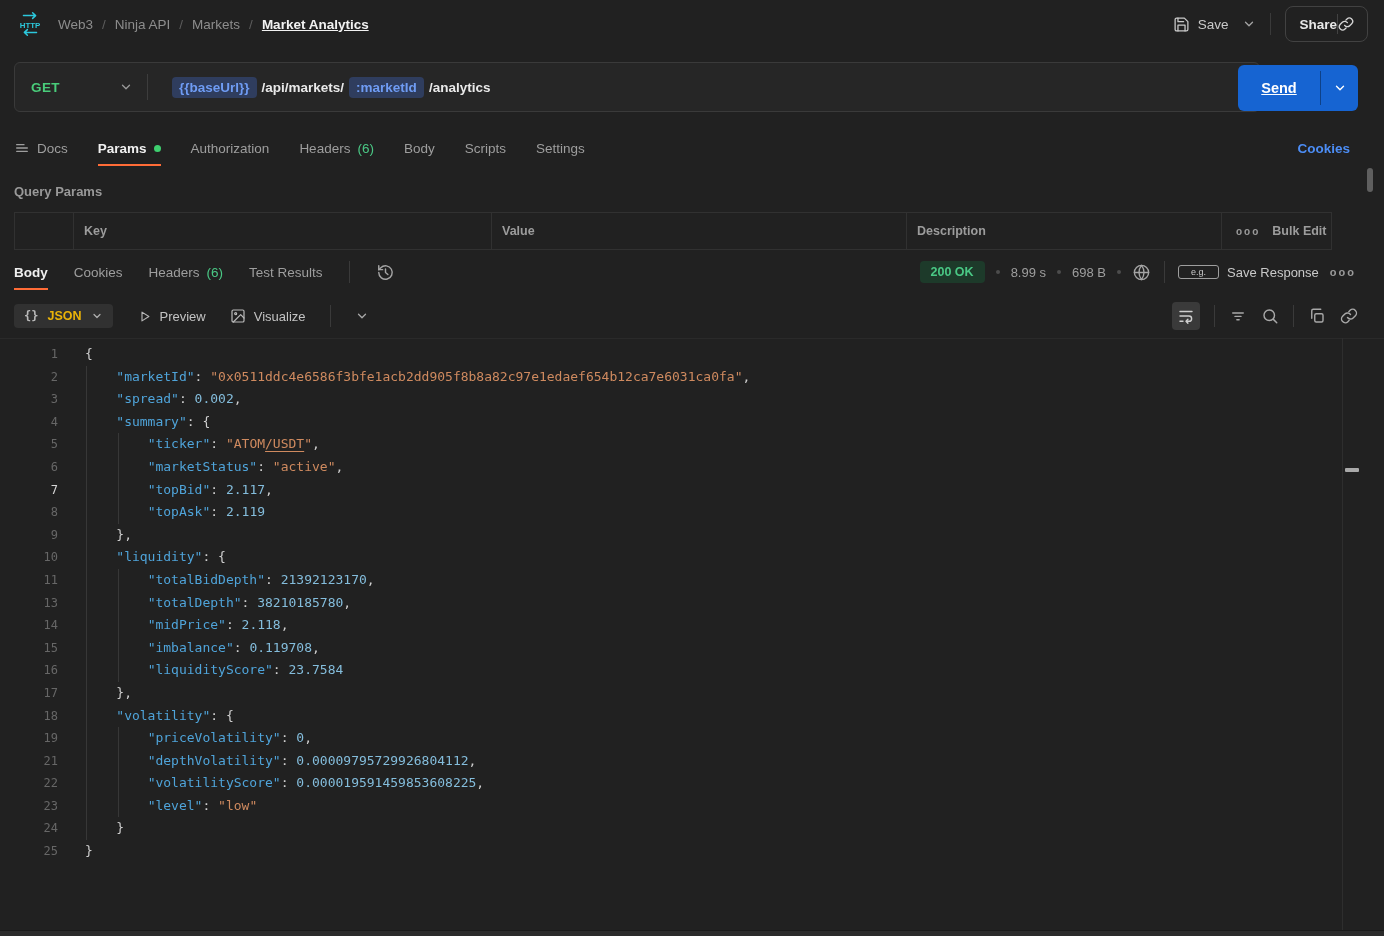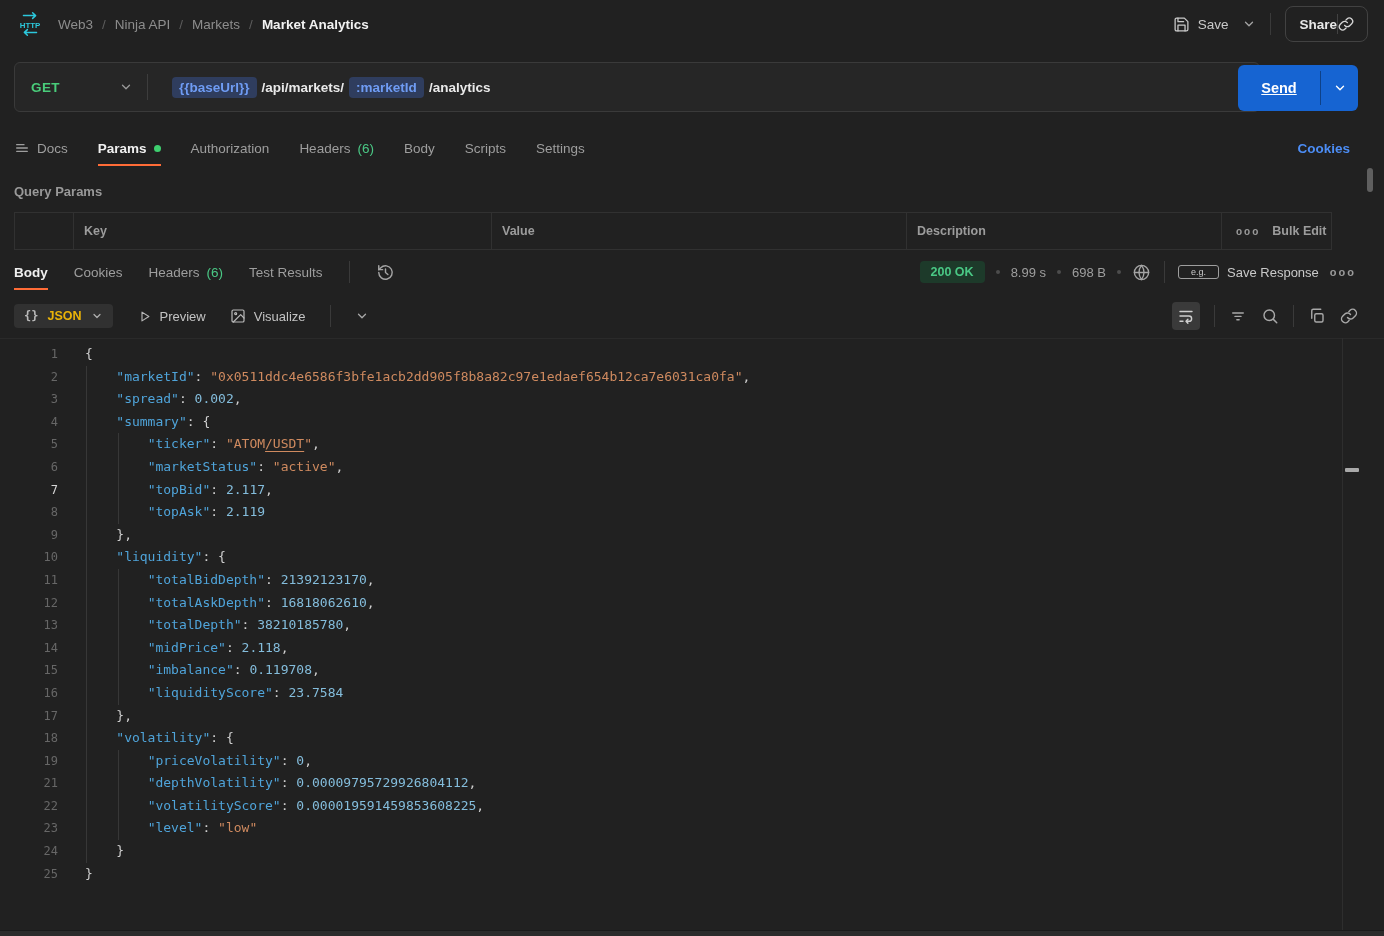--- a/index.html
+++ b/index.html
@@ -9,21 +9,21 @@
     font-family:"Liberation Sans", sans-serif;
   }
   svg { display:block; }
 
   
   .topbar { position:absolute; top:0; left:0; right:0; height:48px; display:flex; align-items:center; padding-left:16px; }
   .http-logo { width:28px; height:28px; margin-right:14px; }
   .crumbs { display:flex; align-items:flex-end; font-size:13.5px; }
   .crumb { color:#8d8d8d; }
   .crumb-sep { color:#5c5c5c; margin:0 9px; }
-  .crumb-current { color:#f2f2f2; font-weight:700; }
+  .crumb-current { color:#f2f2f2; font-weight:700;text-decoration:underline; }
   .topbar-actions { position:absolute; right:16px; top:0; height:48px; display:flex; align-items:center; }
   .save-btn { display:flex; align-items:center; gap:8px; color:#c9c9c9; font-size:13.5px; cursor:pointer; }
   .save-caret { margin-left:14px; color:#a5a5a5; }
   .v-div { width:1px; height:22px; background:#3a3a3a; margin:0 14px; }
   .share-btn { display:flex; align-items:center; border:1px solid #424242; border-radius:8px; padding:7px 13px; gap:0; color:#e8e8e8; font-size:13.5px; font-weight:600; cursor:pointer; }
   .share-inner-div { width:1px; height:20px; background:#424242; }
 
   
   .urlbox { position:absolute; top:62px; left:14px; width:1246px; height:50px; background:#262626; border:1px solid #3a3a3a; border-radius:6px; display:flex; align-items:center; }
   .method { display:flex; align-items:center; padding-left:16px; width:132px; justify-content:space-between; cursor:pointer; }
@@ -398,26 +398,20 @@
       </div>
       <div class="cl">
         <span class="g g0"></span>
         <span class="g g1"></span>
         <span class="ln">11</span>
         <span class="lc"><span class="tp">        </span><span class="tk">"totalBidDepth"</span><span class="tp">: </span><span class="tn">21392123170</span><span class="tp">,</span></span>
       </div>
       <div class="cl">
         <span class="g g0"></span>
         <span class="g g1"></span>
-        <span class="ln">12</span>
-        <span class="lc"><span class="tp">        </span><span class="tk">"totalAskDepth"</span><span class="tp">: </span><span class="tn">16818062610</span><span class="tp">,</span></span>
-      </div>
-      <div class="cl">
-        <span class="g g0"></span>
-        <span class="g g1"></span>
         <span class="ln">13</span>
         <span class="lc"><span class="tp">        </span><span class="tk">"totalDepth"</span><span class="tp">: </span><span class="tn">38210185780</span><span class="tp">,</span></span>
       </div>
       <div class="cl">
         <span class="g g0"></span>
         <span class="g g1"></span>
         <span class="ln">14</span>
         <span class="lc"><span class="tp">        </span><span class="tk">"midPrice"</span><span class="tp">: </span><span class="tn">2.118</span><span class="tp">,</span></span>
       </div>
       <div class="cl">

